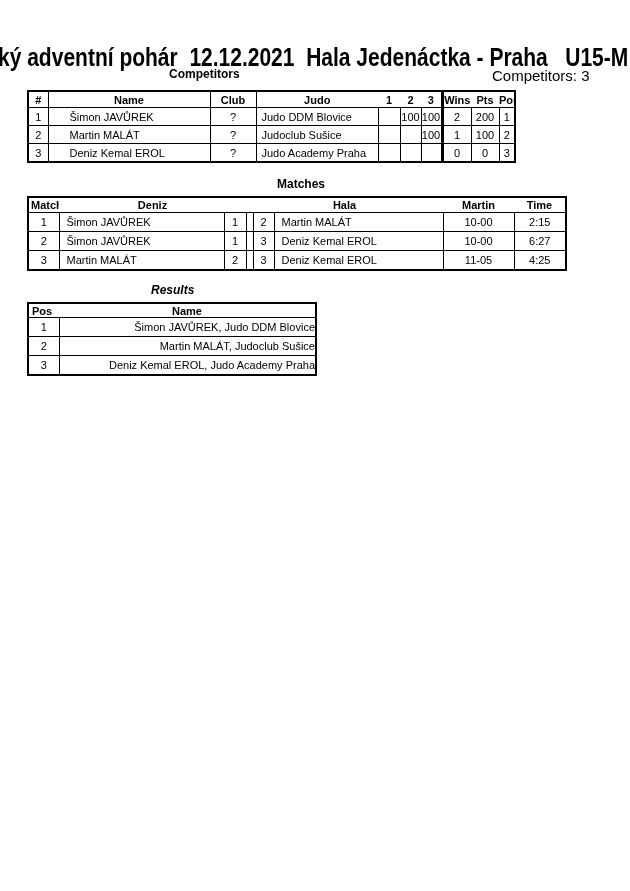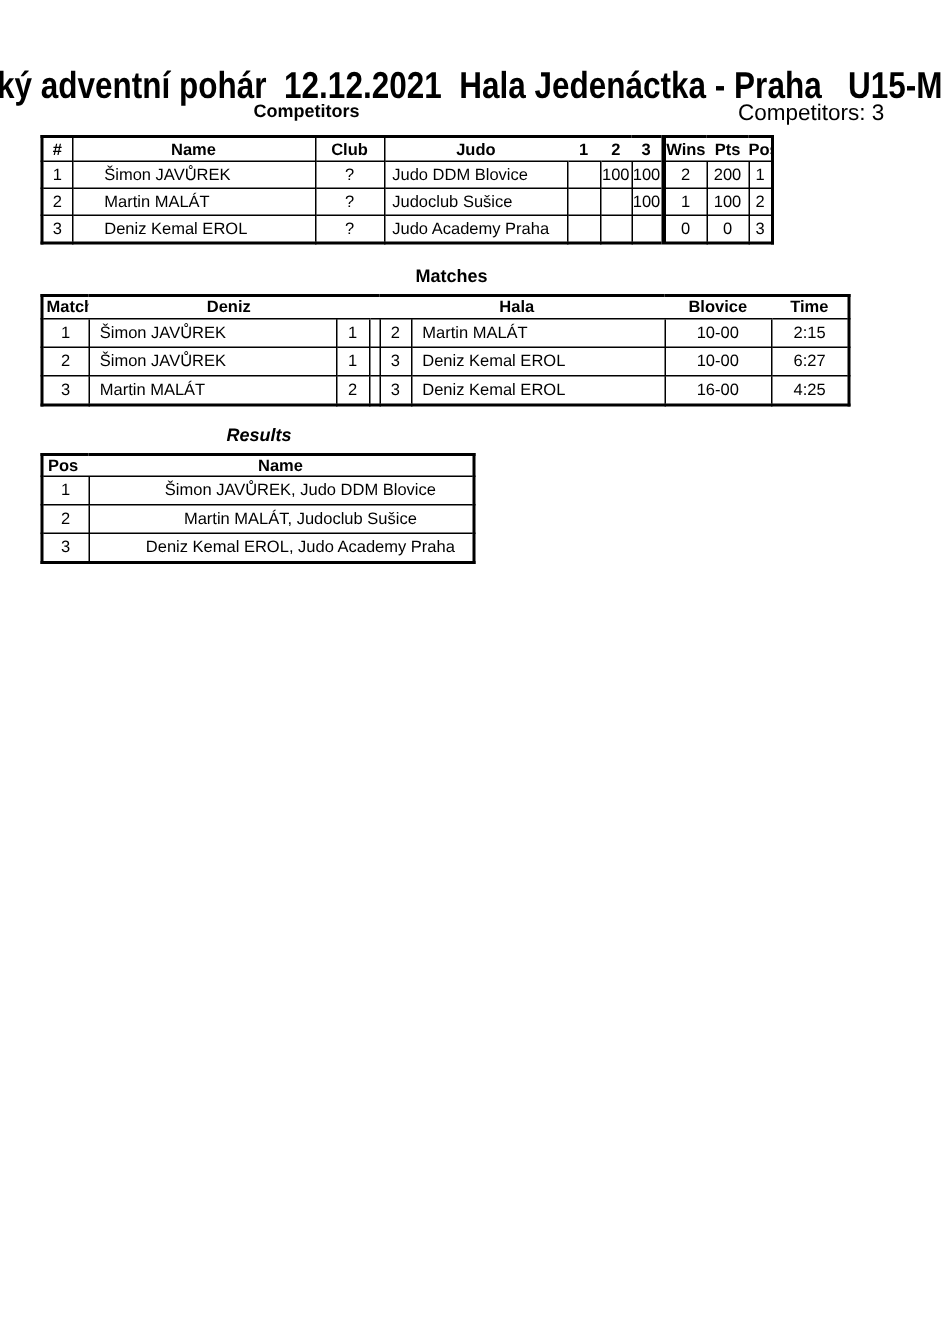--- a/index.html
+++ b/index.html
@@ -68,21 +68,21 @@
   .t-match { left: 27px; top: 196px; width: 538px; border: 2px solid #000; }
   .t-match td { border: 1px solid #000; height: 18px; }
   .t-match tr.hdr th { border-bottom: 1px solid #000; height: 14px; }
   .t-match td.name { padding-left: 7px; text-align: left; }
   .t-match th.mlft { text-align: left; padding-left: 2px; }
 
   
   .t-res { left: 27px; top: 302px; width: 288px; border: 2px solid #000; }
   .t-res td { border: 1px solid #000; height: 18px; }
   .t-res tr.hdr th { border-bottom: 1px solid #000; height: 13px; }
-  .t-res td.name { padding-left: 26px; text-align: center; }
+  .t-res td.name { padding-left: 26px; text-align: right; }
   .t-res th.plft { text-align: left; padding-left: 3px; }
 </style>
 </head>
 <body>
 
 <div class="page">
 
   <div class="title">ký adventní pohár  12.12.2021  Hala Jedenáctka - Praha   U15-M</div>
 
   <div class="sec-h" id="h-comp">Competitors</div>
@@ -164,21 +164,21 @@
       <col style="width:21px">
         <col style="width:169px">
         <col style="width:71px">
         <col style="width:52px">
     </colgroup>
     <tbody>
         <tr class="hdr">
       <th class="mlft">Match</th>
       <th colspan="2">Deniz</th>
       <th colspan="3">Hala</th>
-      <th>Blovice</th>
+      <th>Martin</th>
       <th>Time</th>
     </tr>
     <tr>
       <td class="ctr">1</td>
       <td class="name">Šimon JAVŮREK</td>
       <td class="ctr">1</td>
       <td></td>
       <td class="ctr">2</td>
       <td class="name">Martin MALÁT</td>
       <td class="ctr">10-00</td>
@@ -194,21 +194,21 @@
       <td class="ctr">10-00</td>
       <td class="ctr">6:27</td>
     </tr>
     <tr>
       <td class="ctr">3</td>
       <td class="name">Martin MALÁT</td>
       <td class="ctr">2</td>
       <td></td>
       <td class="ctr">3</td>
       <td class="name">Deniz Kemal EROL</td>
-      <td class="ctr">16-00</td>
+      <td class="ctr">11-05</td>
       <td class="ctr">4:25</td>
     </tr>
   </tbody>
     </table>
 
   <div class="sec-h" id="h-res">Results</div>
 
   <table class="t-res">
     <colgroup>
       <col style="width:31px">

